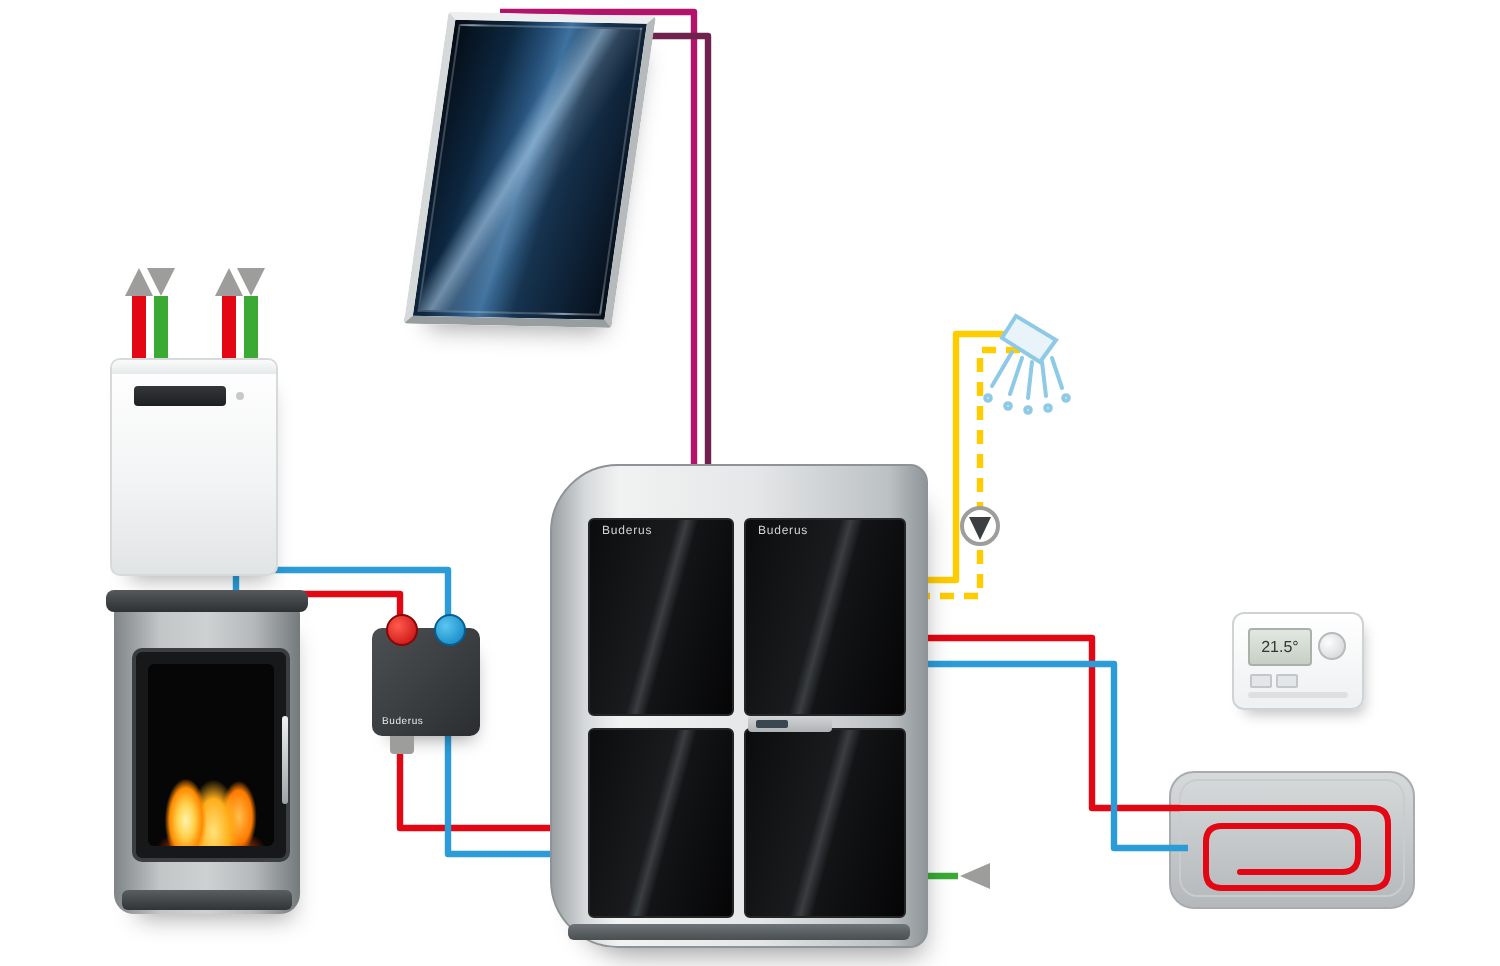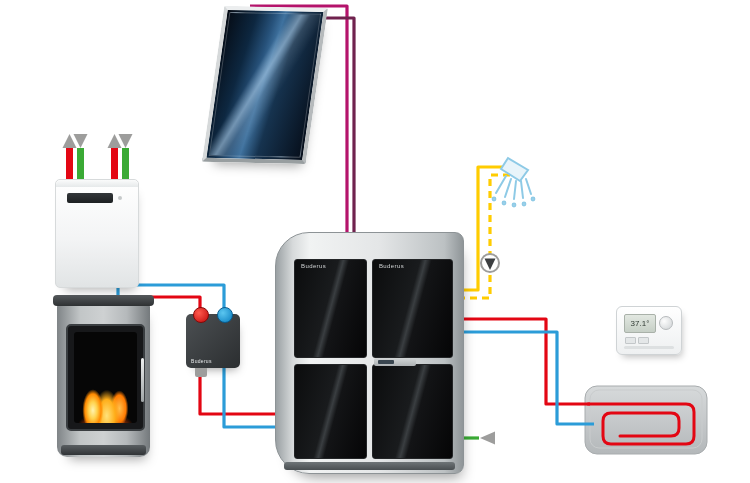--- a/index.html
+++ b/index.html
@@ -189,20 +189,20 @@
         <span class="unit-logo">Buderus</span>
       </div>
       <div class="unit-panel"></div>
       <div class="unit-panel"></div>
     </div>
     <div class="unit-display"></div>
     <div class="unit-base"></div>
   </div>
 
   <div class="thermostat">
-    <div class="thermo-screen">37.1°</div>
+    <div class="thermo-screen">21.5°</div>
     <div class="thermo-dial"></div>
     <div class="thermo-btn b1"></div>
     <div class="thermo-btn b2"></div>
     <div class="thermo-slot"></div>
   </div>
 
 </div>
 
 </body></html>

